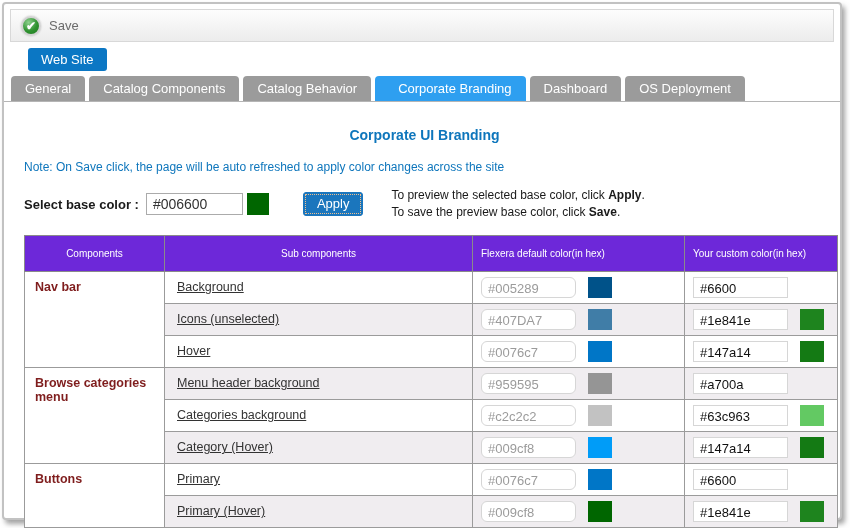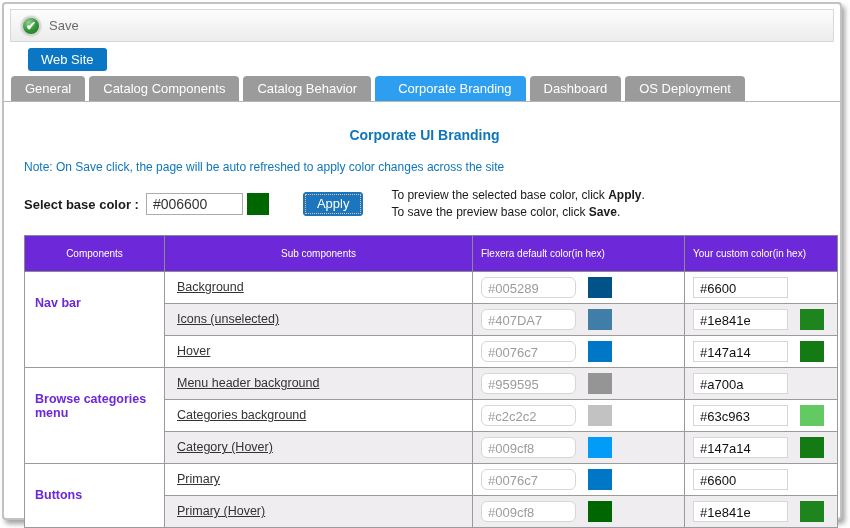--- a/index.html
+++ b/index.html
@@ -58,21 +58,21 @@
   
   table.brand { border-collapse:collapse; margin-top:13px; table-layout:fixed; width:813px; font-size:12.5px; }
   table.brand th, table.brand td { border:1px solid #9b9b9b; }
   table.brand th {
     background:#6d28d9; color:#fff; font-weight:normal; font-size:10px; height:36px;
     border-color:#8a8a8a; text-align:center;
   }
   table.brand th.left { text-align:left; padding-left:8px; }
   table.brand td { height:32px; background:#fff; }
   tr.stripe td { background:#f0edf0; }
-  td.comp-cell { vertical-align:top; padding:24px 0 0 10px; font-weight:bold; color:#6d28d9; background:#fff !important; }
+  td.comp-cell { vertical-align:top; padding:8px 0 0 10px; font-weight:bold; color:#7f1d1d; background:#fff !important; }
   td.sub-cell { padding-left:12px; color:#333;text-decoration:underline; }
   td.color-cell { padding-left:8px; white-space:nowrap; }
   .hexbox {
     display:inline-block; width:95px; height:21px; line-height:21px; background:#fff;
     border:1px solid #d6d6d6; padding-left:6px; font-size:13px; vertical-align:middle; overflow:hidden;
   }
   .hexbox.default { color:#9b9b9b;border-radius:6px; }
   .hexbox.custom { color:#111; }
   .swatch { display:inline-block; width:24px; height:21px; margin-left:12px; vertical-align:middle; }
 </style>

